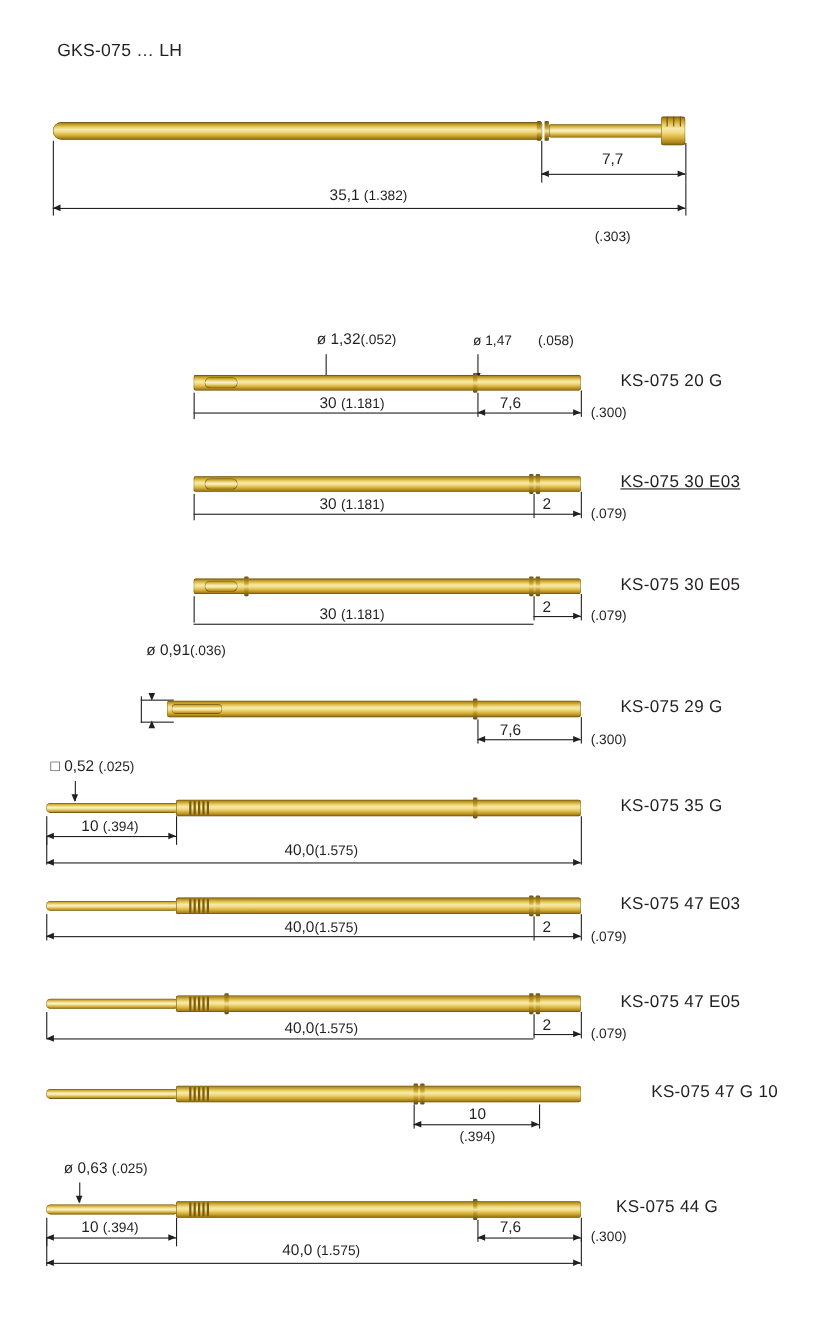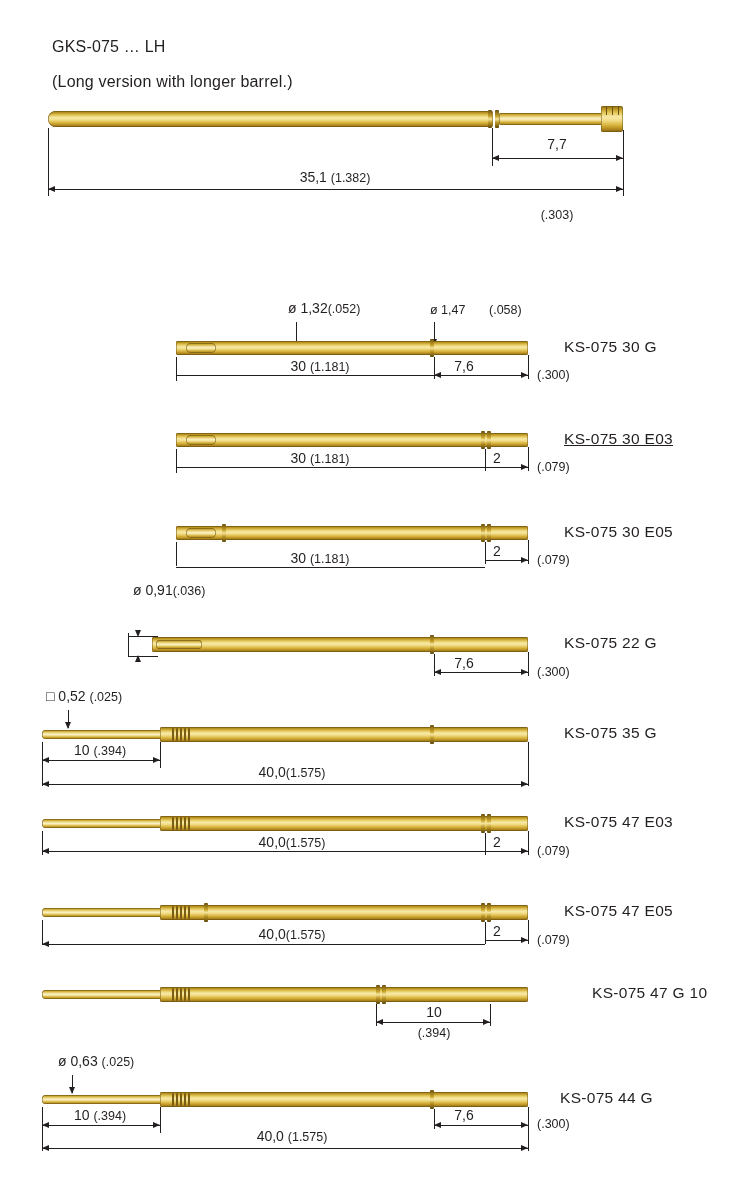--- a/index.html
+++ b/index.html
@@ -42,21 +42,20 @@
   .arrR{border-left:7px solid #231f20;}
   .arrU{position:absolute;width:0;height:0;border-left:3.2px solid transparent;border-right:3.2px solid transparent;border-bottom:7px solid #231f20;}
   .arrD{position:absolute;width:0;height:0;border-left:3.2px solid transparent;border-right:3.2px solid transparent;border-top:7px solid #231f20;}
 </style>
 </head>
 <body>
 
 <div class="page">
 
   <div class="txt hdr" style="left:52px;top:38px;">GKS-075 … LH</div>
-  <div class="txt hdr" style="left:52px;top:73px;">(Long version with longer barrel.)</div>
 
   <div class="probe">
 
     <div class="bar gold" style="left:48px;top:111px;width:445px;height:16px;border-radius:8px 2px 2px 8px;"></div>
 
     <div class="ring" style="left:488px;top:110px;width:4px;height:18px;"></div>
     <div class="ring" style="left:495px;top:110px;width:4px;height:18px;"></div>
 
     <div class="bar gold-l" style="left:499px;top:113px;width:106px;height:12px;"></div>
 
@@ -97,21 +96,21 @@
   <div class="txt dimsm" style="left:430px;top:303px;">ø 1,47</div>
   <div class="txt dimsm" style="left:489px;top:303px;">(.058)</div>
   <div class="vl" style="left:434px;top:322px;height:24px;"></div>
   <div class="arrD" style="left:431px;top:339px;"></div>
 
   <div class="probe">
     <div class="bar gold" style="left:176px;top:341px;width:352px;height:14px;"></div>
     <div class="bar gold-l" style="left:186px;top:343px;width:30px;height:10px;border-radius:5px;"></div>
     <div class="ring" style="left:430px;top:339px;width:4px;height:18px;"></div>
   </div>
-  <div class="txt lbl" style="left:564px;top:338px;">KS-075 30 G</div>
+  <div class="txt lbl" style="left:564px;top:338px;">KS-075 20 G</div>
   <div>
     <div class="ext" style="left:434px;top:357px;height:22px;"></div>
     <div class="ext" style="left:528px;top:355px;height:24px;"></div>
     <div class="dl" style="left:434px;top:375px;width:94px;"></div>
     <div class="arrL" style="left:434px;top:372px;"></div>
     <div class="arrR" style="left:521px;top:372px;"></div>
     <div class="txt dim ctr" style="left:464px;top:358px;">7,6</div>
     <div class="txt dimsm" style="left:537px;top:368px;">(.300)</div>
   </div>
   <div>
@@ -179,21 +178,21 @@
   <div class="dl" style="left:128px;top:636px;width:30px;"></div>
   <div class="dl" style="left:128px;top:656px;width:30px;"></div>
   <div class="arrD" style="left:135px;top:630px;"></div>
   <div class="arrU" style="left:135px;top:655px;"></div>
 
   <div class="probe">
     <div class="bar gold" style="left:152px;top:637px;width:376px;height:15px;"></div>
     <div class="bar gold-l" style="left:156px;top:640px;width:46px;height:9px;border-radius:4px;"></div>
     <div class="ring" style="left:430px;top:635px;width:4px;height:19px;"></div>
   </div>
-  <div class="txt lbl" style="left:564px;top:634px;">KS-075 22 G</div>
+  <div class="txt lbl" style="left:564px;top:634px;">KS-075 29 G</div>
   <div>
     <div class="ext" style="left:434px;top:654px;height:22px;"></div>
     <div class="ext" style="left:528px;top:652px;height:24px;"></div>
     <div class="dl" style="left:434px;top:672px;width:94px;"></div>
     <div class="arrL" style="left:434px;top:669px;"></div>
     <div class="arrR" style="left:521px;top:669px;"></div>
     <div class="txt dim ctr" style="left:464px;top:655px;">7,6</div>
     <div class="txt dimsm" style="left:537px;top:665px;">(.300)</div>
   </div>
 

